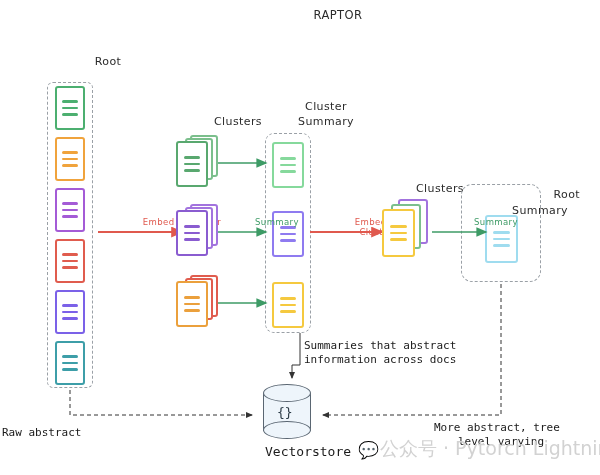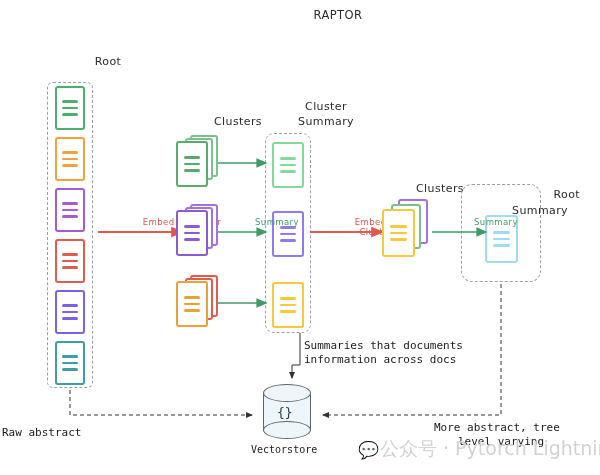--- a/index.html
+++ b/index.html
@@ -155,33 +155,33 @@
         <i class="l2" style="background: rgb(159, 220, 239);"></i>
         <i class="l3" style="background: rgb(159, 220, 239);"></i>
       </div>
     </div>
 
   <div class="abs hand arrowlbl" style="left:98px;top:217px;width:92px;text-align:center;color:#E0594E;">Embed + Cluster</div>
   <div class="abs hand arrowlbl" style="left:213px;top:217px;width:52px;text-align:center;color:#3E9B66;">Summary</div>
   <div class="abs hand arrowlbl" style="left:303px;top:217px;width:70px;text-align:center;color:#E0594E;">Embed + Cluster</div>
   <div class="abs hand arrowlbl" style="left:434px;top:217px;width:48px;text-align:center;color:#3E9B66;">Summary</div>
 
-  <div class="abs mono" style="left:304px;top:339px;">Summaries that documents</div>
+  <div class="abs mono" style="left:304px;top:339px;">Summaries that abstract</div>
   <div class="abs mono" style="left:304px;top:353px;">information across docs</div>
 
   <div class="abs mono" style="left:2px;top:426px;">Raw abstract</div>
 
   <div class="abs mono" style="left:434px;top:421px;">More abstract, tree</div>
   <div class="abs mono" style="left:458px;top:435px;">level varying</div>
 
   <div class="cyl-body" style="left:263px;top:393px;width:48px;height:38px;"></div>
   <div class="cyl-bot" style="left:263px;top:421px;width:48px;height:18px;"></div>
   <div class="cyl-top" style="left:263px;top:384px;width:48px;height:18px;"></div>
   <div class="cyl-txt" style="left:277px;top:405px;">{}</div>
-  <div class="abs mono" style="left:251px;top:444px;font-size:10px;">Vectorstore</div>
+  <div class="abs mono" style="left:265px;top:444px;font-size:13px;">Vectorstore</div>
 
   <div class="wm-icon" style="left:358px;top:440px;">💬</div>
   <div class="wm" style="left:380px;top:436px;">公众号 · Pytorch Lightning</div>
 
   <svg class="ov" viewBox="0 0 600 475">
     <defs>
       <marker id="ahRed" markerWidth="7" markerHeight="7" refX="6" refY="3" orient="auto">
         <path d="M0,0 L7,3 L0,6 z" fill="#E0594E"></path>
       </marker>
       <marker id="ahGreen" markerWidth="7" markerHeight="7" refX="6" refY="3" orient="auto">

